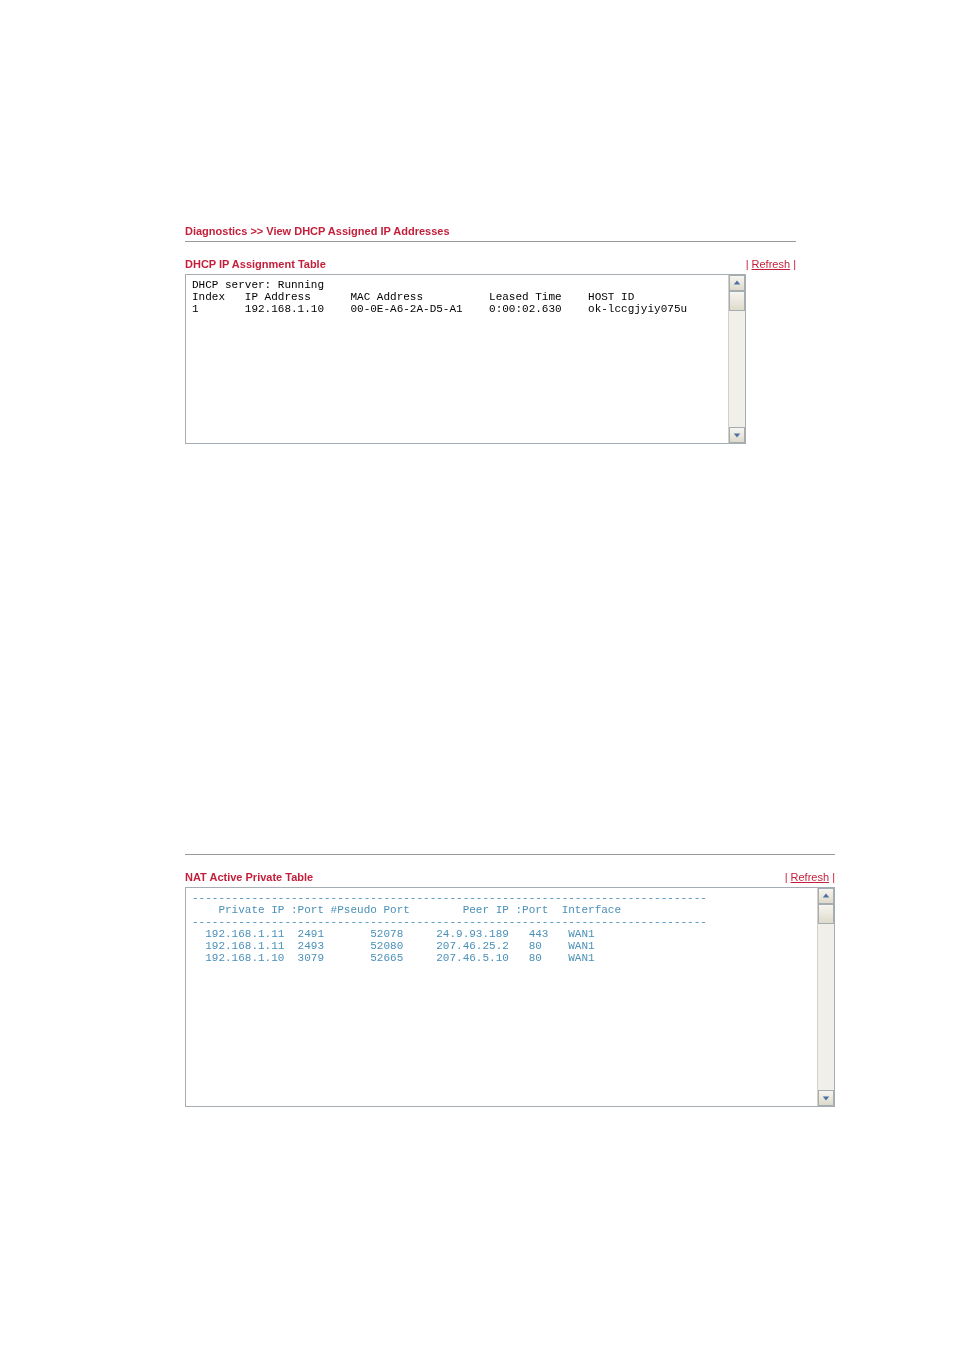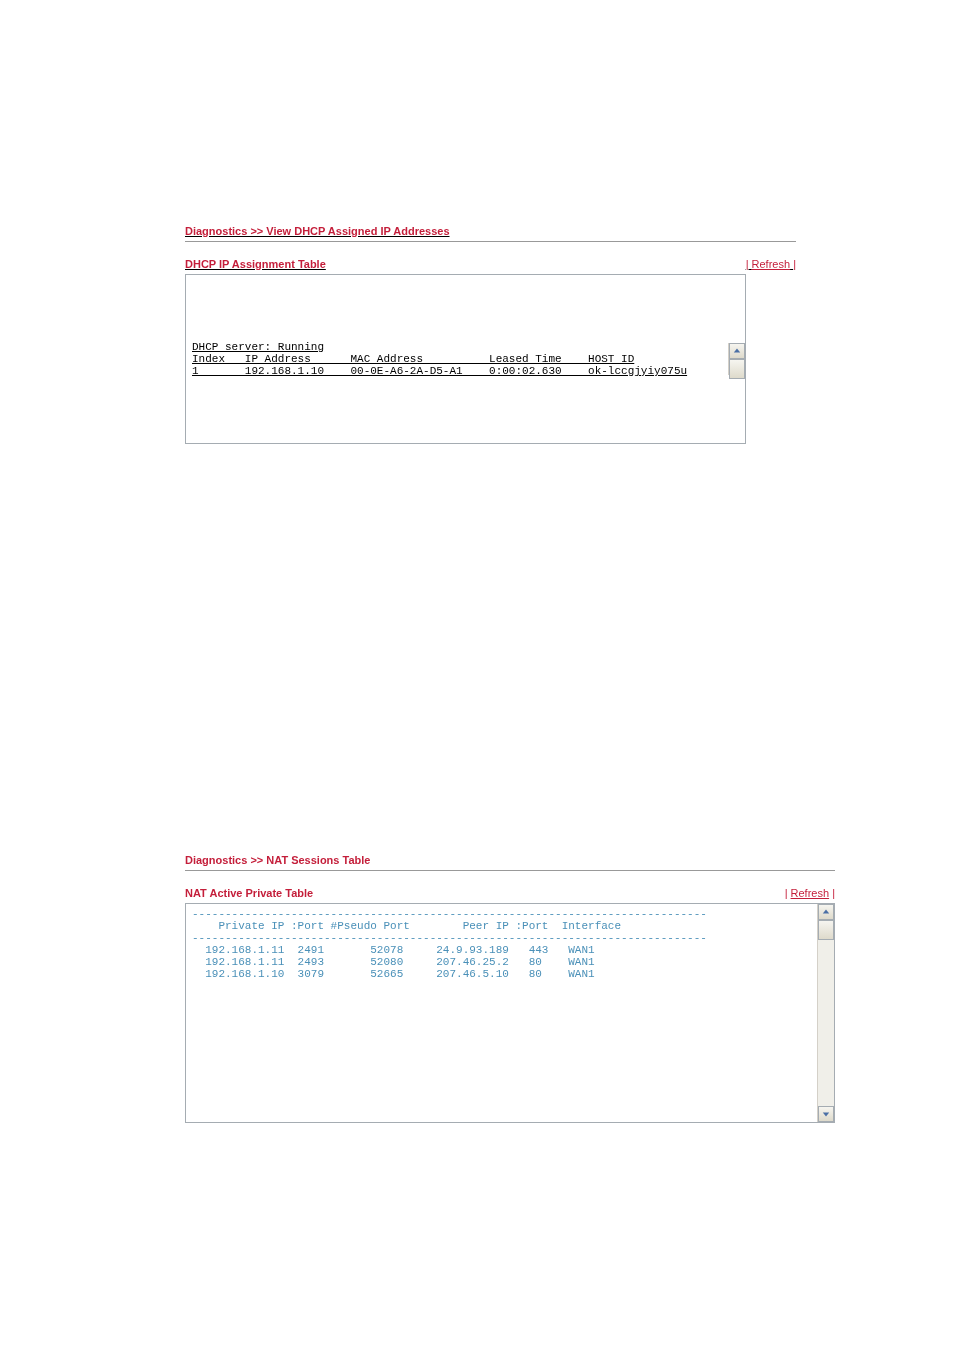--- a/index.html
+++ b/index.html
@@ -104,42 +104,41 @@
       left: 0;
       width: 16px;
       height: 20px;
       background: linear-gradient(#f6f5f0, #dedacb);
       border: 1px solid #a5acb2;
       box-sizing: border-box;
     }
     .box1 {
       height: 170px;
       width: 561px;
-      align-items: center;
     }
     .box2 {
       height: 220px;
       width: 650px;
     }
     .section2-wrap {
       margin-left: 185px;
     }
     .spacer-top1 {
       height: 225px;
     }
     .spacer-mid {
       height: 410px;
     }
   </style>
 </head>
 <body>
 
 <div class="spacer-top1"></div>
 
-<div class="section" style="width:611px;text-decoration:underline;">
+<div class="section" style="width:611px;">
   <div class="breadcrumb">Diagnostics &gt;&gt; View DHCP Assigned IP Addresses</div>
   <hr class="hr">
   <div class="table-header-row">
     <div class="table-title">DHCP IP Assignment Table</div>
     <div class="refresh-group">
       <span class="pipe">|</span>&nbsp;<span class="refresh-link">Refresh</span>&nbsp;<span class="pipe">|</span>
     </div>
   </div>
   <div class="scroll-box box1">
     <div class="scroll-content" id="dhcp-pre">DHCP server: Running
@@ -160,21 +159,20 @@
               <path d="M1 3 L9 3 L5 8 Z"></path>
             </svg></span>
       </div>
     </div>
   </div>
 </div>
 
 <div class="spacer-mid"></div>
 
 <div class="section2-wrap" style="width:650px;">
-  <div class="breadcrumb">Diagnostics &gt;&gt; NAT Sessions Table</div>
   <hr class="hr">
   <div class="table-header-row">
     <div class="table-title">NAT Active Private Table</div>
     <div class="refresh-group">
       <span class="pipe">|</span>&nbsp;<span class="refresh-link">Refresh</span>&nbsp;<span class="pipe">|</span>
     </div>
   </div>
   <div class="scroll-box box2">
     <div class="scroll-content nat" id="nat-pre">------------------------------------------------------------------------------
     Private IP :Port #Pseudo Port        Peer IP :Port  Interface

